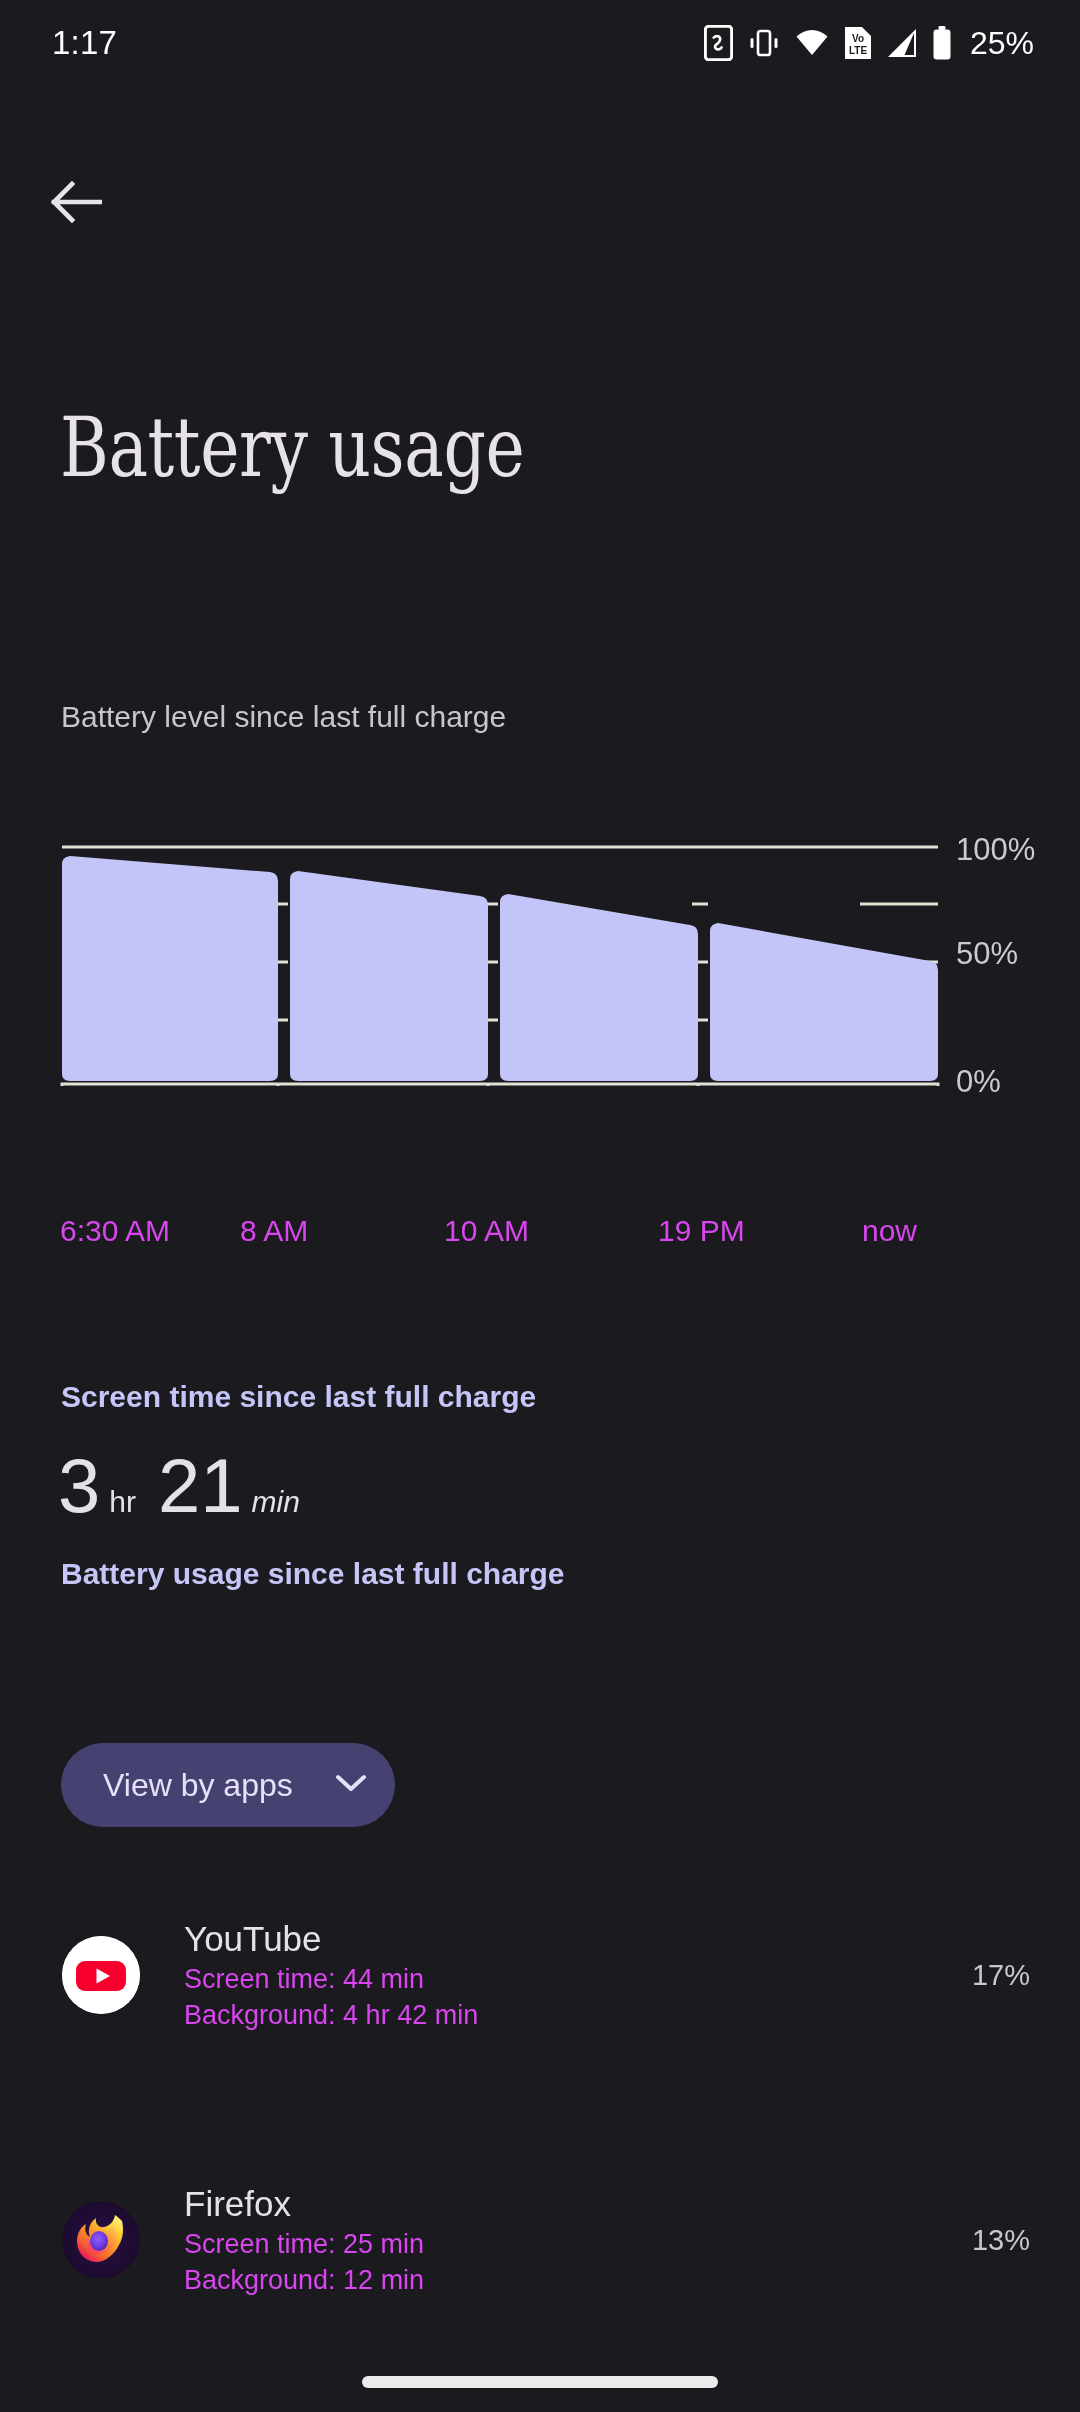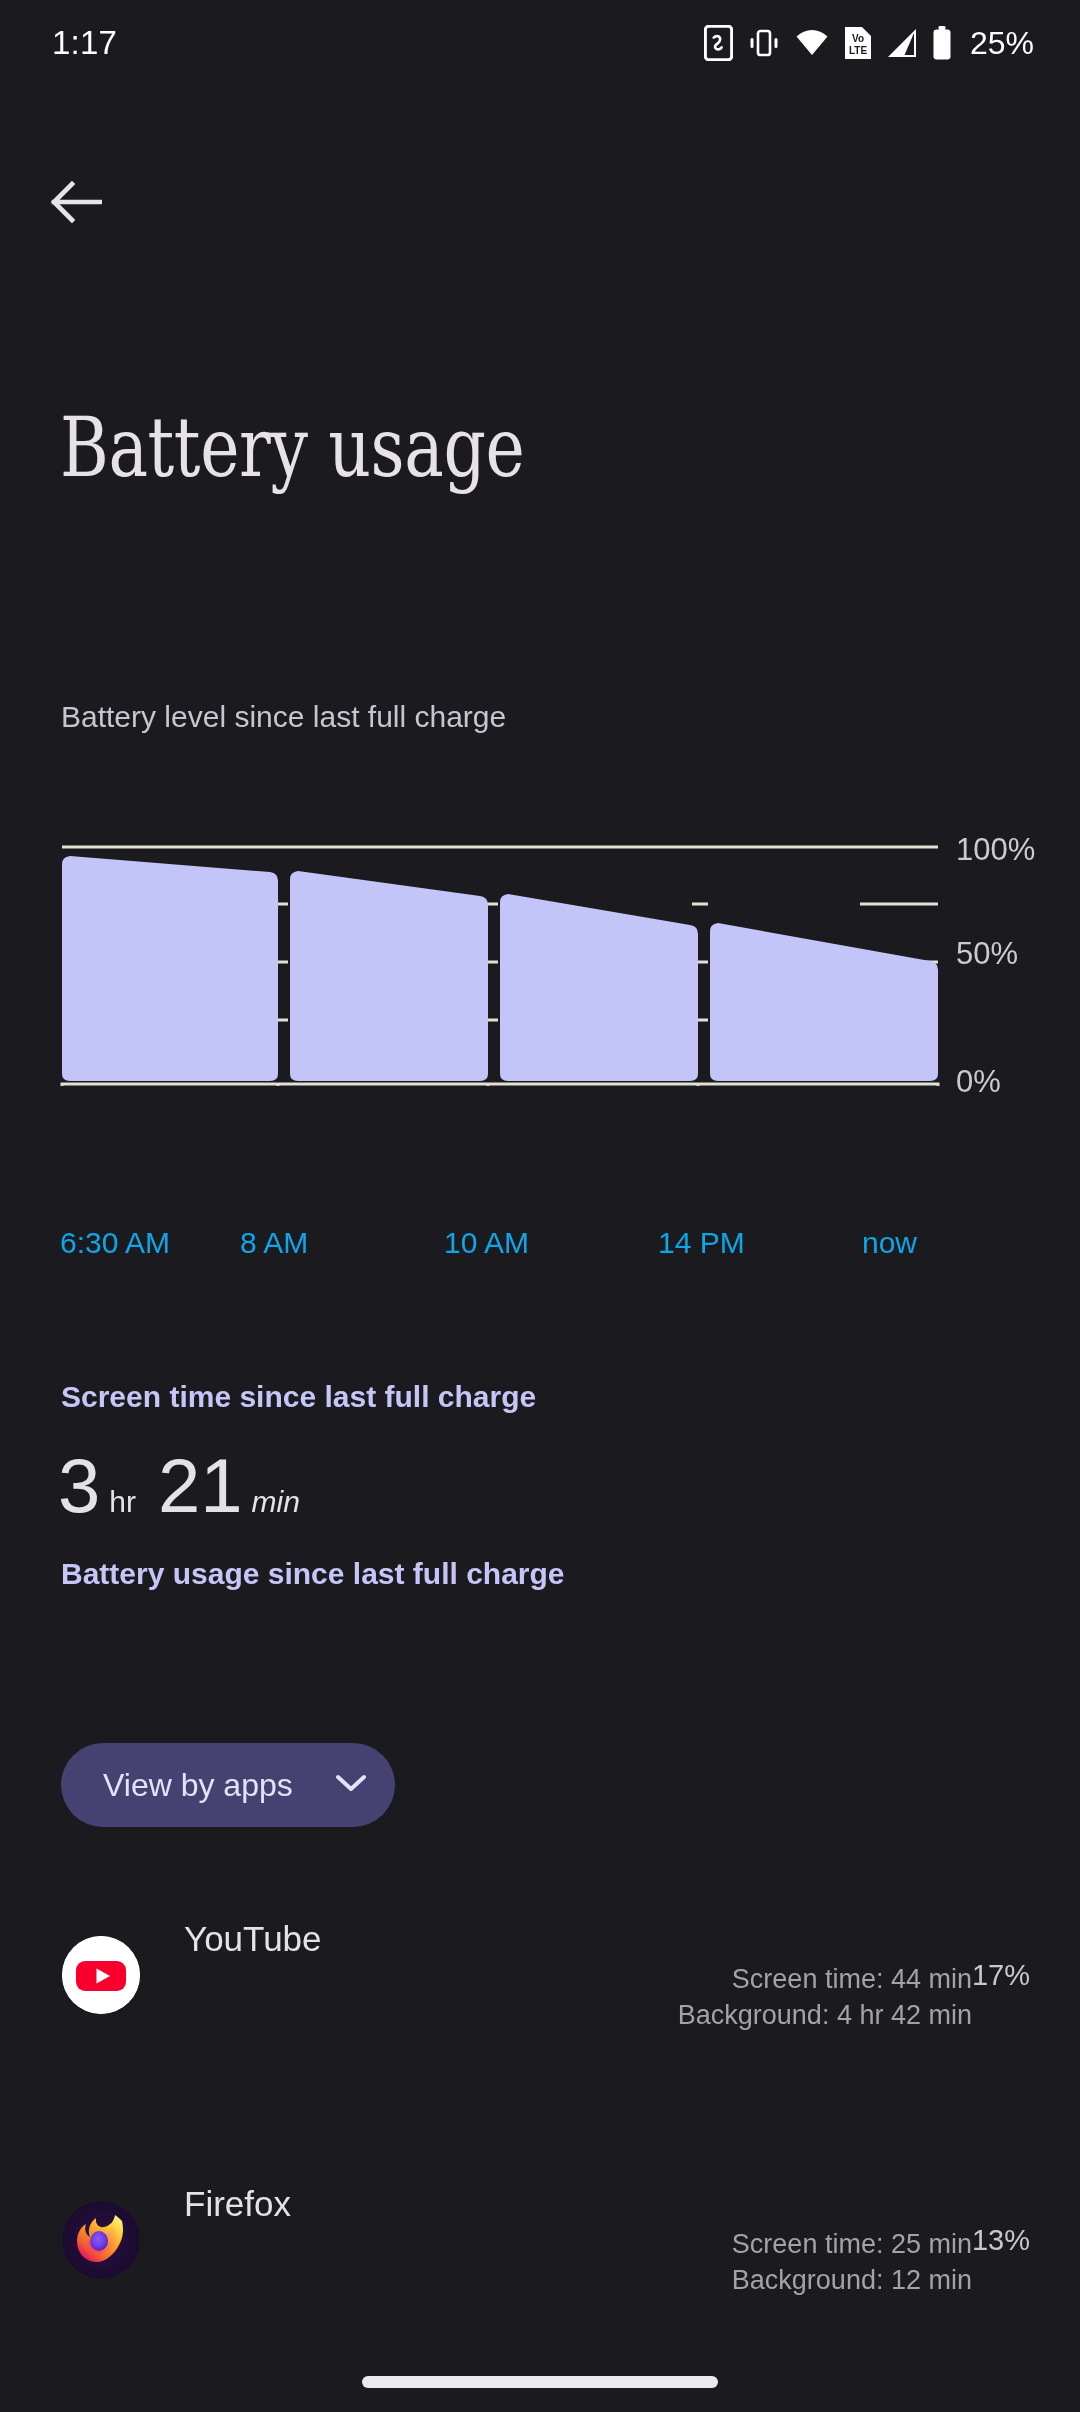--- a/index.html
+++ b/index.html
@@ -118,23 +118,23 @@
   .x-labels {
     position: absolute;
     top: 1214px;
     left: 0;
     width: 1080px;
     height: 44px;
   }
   .x-label {
     position: absolute;
     font-size: 30px;
-    color: #0ea5e9;
-    white-space: nowrap;
-    top: 12px;
+    color: #d946ef;
+    white-space: nowrap;
+    top: 0;
   }
 
   
   .bigval {
     position: absolute;
     left: 58px;
     top: 1448px;
     display: flex;
     align-items: baseline;
     color: #e5e2e7;
@@ -201,25 +201,24 @@
   }
   .app-name {
     font-size: 35px;
     color: #e5e2e7;
     line-height: 44px;
     font-weight: 400;
     white-space: nowrap;
   }
   .app-sub {
     font-size: 27px;
-    color: #a3a3a3;
+    color: #d946ef;
     line-height: 36px;
     font-weight: 400;
     white-space: nowrap;
-    text-align: right;
   }
   .app-pct {
     font-size: 29px;
     color: #c9c6d0;
     flex: 0 0 auto;
     white-space: nowrap;
   }
 
   
   .gesture-bar {
@@ -345,21 +344,21 @@
 
   <div class="axis-y-label" style="left:956px; top:6px;">100%</div>
   <div class="axis-y-label" style="left:956px; top:110px;">50%</div>
   <div class="axis-y-label" style="left:956px; top:238px;">0%</div>
 </div>
 
 <div class="x-labels">
   <div class="x-label" style="left:60px;">6:30 AM</div>
   <div class="x-label" style="left:240px;text-align:center;">8 AM</div>
   <div class="x-label" style="left:444px;">10 AM</div>
-  <div class="x-label" style="left:658px;">14 PM</div>
+  <div class="x-label" style="left:658px;">19 PM</div>
   <div class="x-label" style="left:862px;">now</div>
 </div>
 
 <div class="section-head" style="top:1380px;">Screen time since last full charge</div>
 
 <div class="bigval">
   <span class="num">3</span>
   <span class="unit">hr</span>
   <span class="num">21</span>
   <span class="unit last">min</span>

